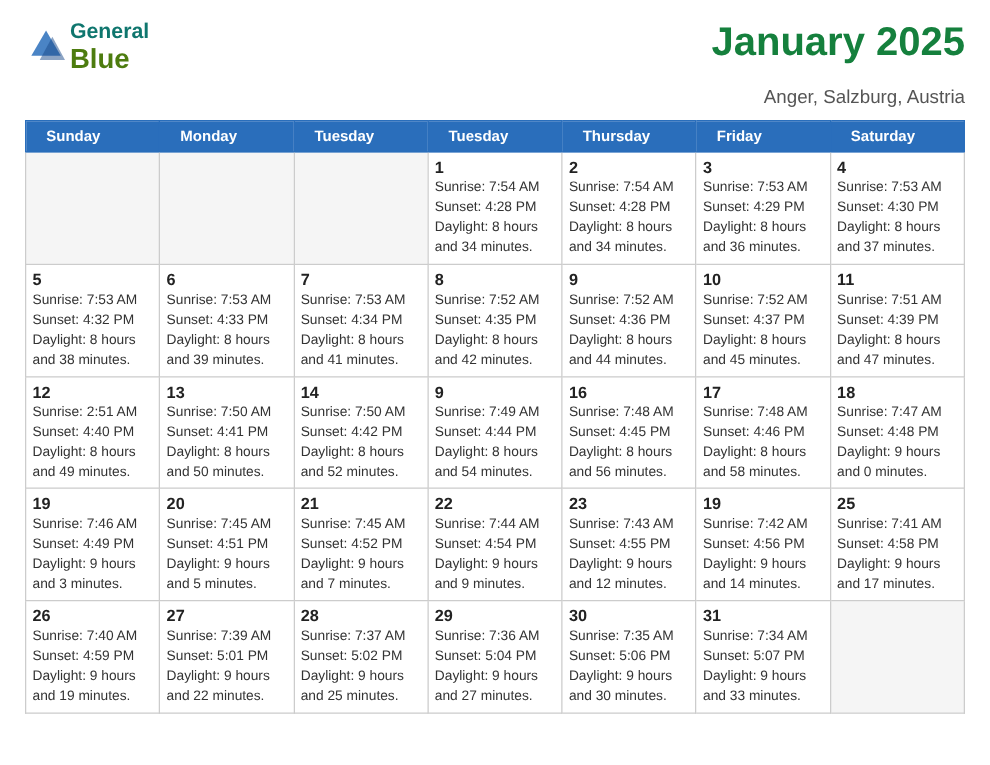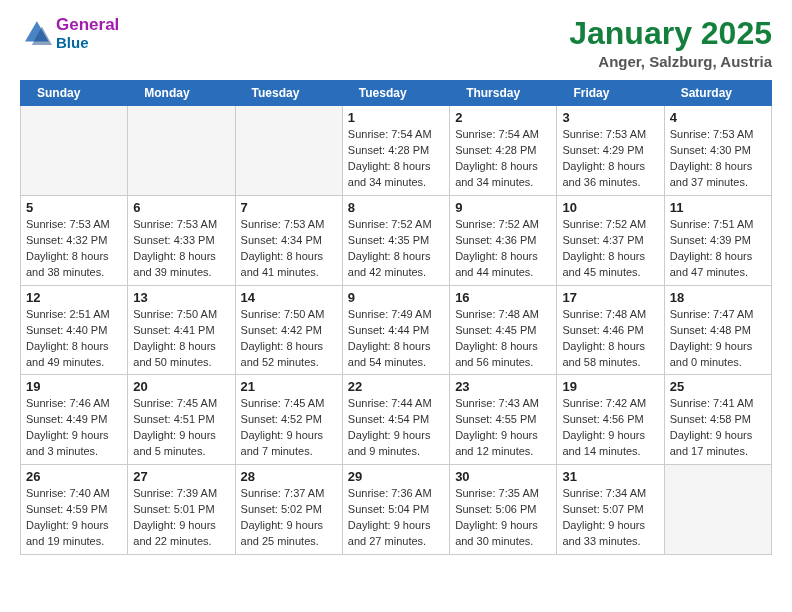--- a/index.html
+++ b/index.html
@@ -28,45 +28,44 @@
       gap: 4px;
     }
     .logo-text {
       display: flex;
       flex-direction: column;
       line-height: 1.1;
     }
     .logo-general {
       font-size: 17px;
       font-weight: bold;
-      color: #a21caf;
+      color: #0f766e;
     }
     .logo-blue {
-      font-size: 15px;
+      font-size: 22px;
       font-weight: bold;
-      color: #0369a1;
+      color: #4d7c0f;
     }
     .logo-icon {
       width: 32px;
       height: 32px;
     }
     .title-block {
       text-align: right;
     }
     .month-title {
       font-size: 32px;
       font-weight: 700;
       color: #15803d;
       line-height: 1.1;
     }
     .location-title {
       font-size: 15px;
       color: #555;
-      margin-top: 2px;
-      font-weight: bold;
+      margin-top: 18px;
     }
     .calendar {
       width: 100%;
       border-collapse: collapse;
       table-layout: fixed;
     }
     .calendar th {
       background: #2a6ebb;
       color: #fff;
       font-size: 12px;

